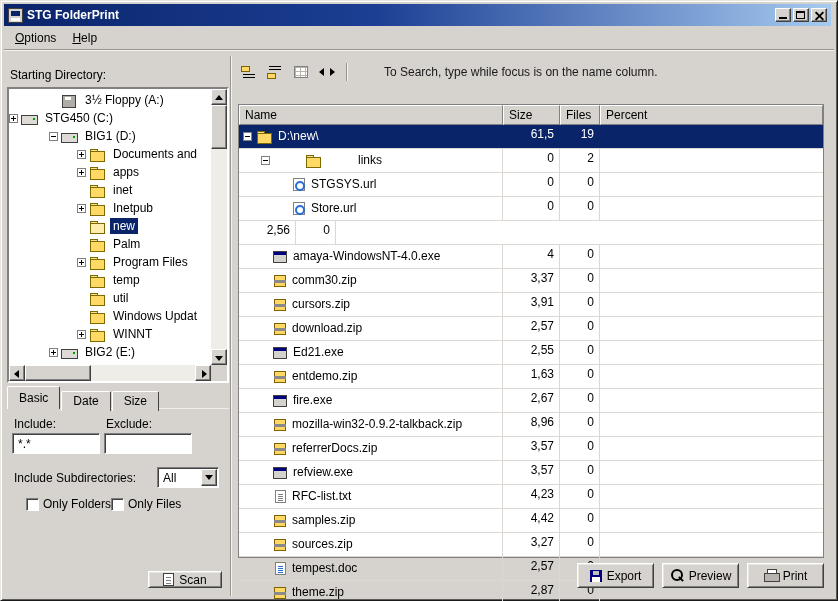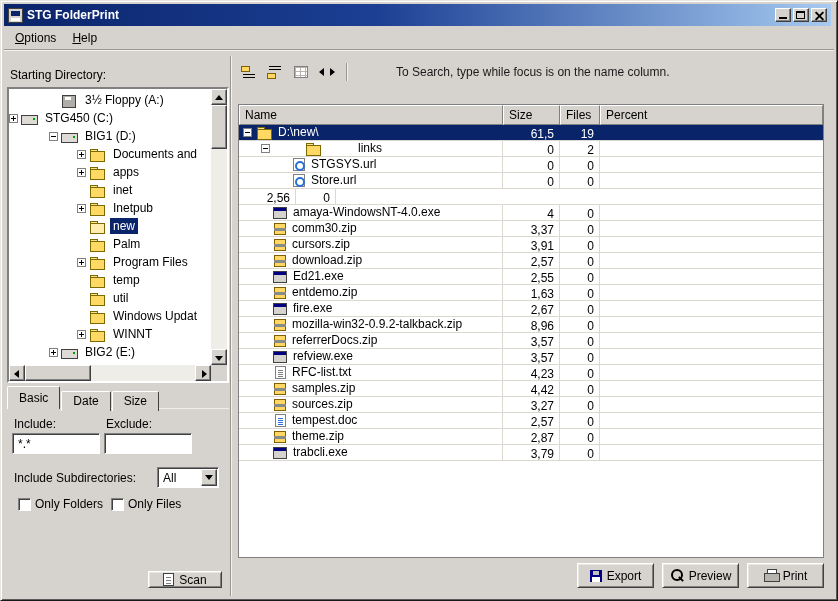--- a/index.html
+++ b/index.html
@@ -79,54 +79,54 @@
   .tb.include{top:377px;left:7px;width:88px}
   .tb.exclude{top:377px;left:99px;width:88px}
   .subdir-label{position:absolute;top:415px;left:9px}
   .combo{position:absolute;top:411px;left:152px;width:62px;height:21px;background:#fff;border:1px solid;
     border-color:#808080 #fff #fff #808080;box-shadow:inset 1px 1px 0 #404040;display:flex;align-items:center}
   .combo-value{flex:1;padding-left:5px}
   .combo-btn{width:16px;height:17px;margin:1px 1px 1px 0;background:#d6d3ce;border:1px solid;border-color:#fff #404040 #404040 #fff;box-shadow:inset -1px -1px 0 #808080;flex:none}
   .combo-btn .arr-down{margin-top:5px}
   .check-row{position:absolute;top:441px;left:9px;right:2px;height:16px}
   .check-item{position:absolute;top:0;display:flex;align-items:center;white-space:nowrap}
-  .check-item.cf{left:4px}.check-item.cfl{left:97px}
+  .check-item.cf{left:12px}.check-item.cfl{left:97px}
   .checkbox{width:13px;height:13px;background:#fff;border:1px solid;border-color:#808080 #fff #fff #808080;
     box-shadow:inset 1px 1px 0 #404040;margin-right:4px;flex:none}
   .btn{background:#d6d3ce;border:1px solid;border-color:#fff #404040 #404040 #fff;
     box-shadow:inset 1px 1px 0 #e8e6e1,inset -1px -1px 0 #808080;display:flex;align-items:center;justify-content:center;gap:5px}
   .scan{position:absolute;right:9px;bottom:8px;width:74px;height:17px}
   .ic-scan{width:11px;height:13px;background:#fff;border:1px solid #404040;position:relative;flex:none}
   .ic-scan::before{content:"";position:absolute;left:2px;top:3px;right:2px;height:1px;background:#808080;box-shadow:0 3px 0 #808080,0 6px 0 #808080}
 
   
   .toolbar{position:absolute;top:3px;left:4px;right:8px;height:26px;display:flex;align-items:center}
   .tb-icons{display:flex;align-items:center;gap:4px}
   .tool-btn{width:22px;height:22px;display:flex;align-items:center;justify-content:center;border:1px solid transparent}
   .tb-sep{width:2px;height:18px;border-left:1px solid #9a968f;border-right:1px solid #f4f2ee;margin:0 8px}
-  .hint{margin-left:40px;color:#1a1a1a}
+  .hint{margin-left:28px;color:#1a1a1a}
   .ti{display:block;position:relative}
   .ti-collapse-levels,.ti-expand-levels{width:16px;height:14px}
   .ti-collapse-levels::before{content:"";position:absolute;left:0;top:1px;width:7px;height:4px;background:#ffd964;border:1px solid #806000}
   .ti-collapse-levels::after{content:"";position:absolute;left:2px;top:9px;width:12px;height:1px;background:#000;box-shadow:0 3px 0 #000}
   .ti-expand-levels::before{content:"";position:absolute;left:0;top:8px;width:7px;height:4px;background:#ffd964;border:1px solid #806000}
   .ti-expand-levels::after{content:"";position:absolute;left:2px;top:1px;width:12px;height:1px;background:#000;box-shadow:0 3px 0 #000}
   .ti-grid-lines{width:14px;height:12px;border:1px solid #808080;background-color:#fff;
     background-image:linear-gradient(#b8b5b0 1px,transparent 1px),linear-gradient(90deg,#b8b5b0 1px,transparent 1px);
     background-size:100% 4px,5px 100%}
   .ti-fit-columns{width:16px;height:12px}
   .ti-fit-columns::before{content:"";position:absolute;left:0;top:2px;width:0;height:0;border:4px solid transparent;border-right:5px solid #000;border-left:none}
   .ti-fit-columns::after{content:"";position:absolute;right:0;top:2px;width:0;height:0;border:4px solid transparent;border-left:5px solid #000;border-right:none}
 
   
   .grid{position:absolute;top:48px;left:4px;width:586px;height:454px;background:#fff;border:1px solid #808080}
   .grid-header{display:flex;height:20px}
   .gh-cell{background:#d6d3ce;border:1px solid;border-color:#fff #808080 #808080 #fff;padding:2px 5px;overflow:hidden;white-space:nowrap;flex:none}
   .col0{width:264px}.col1{width:57px}.col2{width:40px}.col3{flex:1 1 auto;width:auto}
-  .grid-row{display:flex;height:16px;border-bottom:1px solid #dcd8d1}
+  .grid-row{display:flex;height:24px;border-bottom:1px solid #dcd8d1}
   .gd-cell{flex:none;line-height:19px;white-space:nowrap;overflow:hidden;border-right:1px solid #dcd8d1;padding:0 5px}
   .gd-cell.col3{border-right:none}
   .num{text-align:right}
   .name-cell{display:flex;align-items:center;padding-right:2px}
   .name-cell .toggle{margin-right:4px}
   .fsicon{width:16px;height:13px;position:relative;flex:none;margin-right:5px}
   .row-name{padding:0 1px}
   .pct{position:relative;padding:3px 2px 0 2px}
   .bar{height:14px;background:var(--bar,#1414cc)}
   .grid-row.selected{background:var(--sel,#0a246a);color:#fff}

